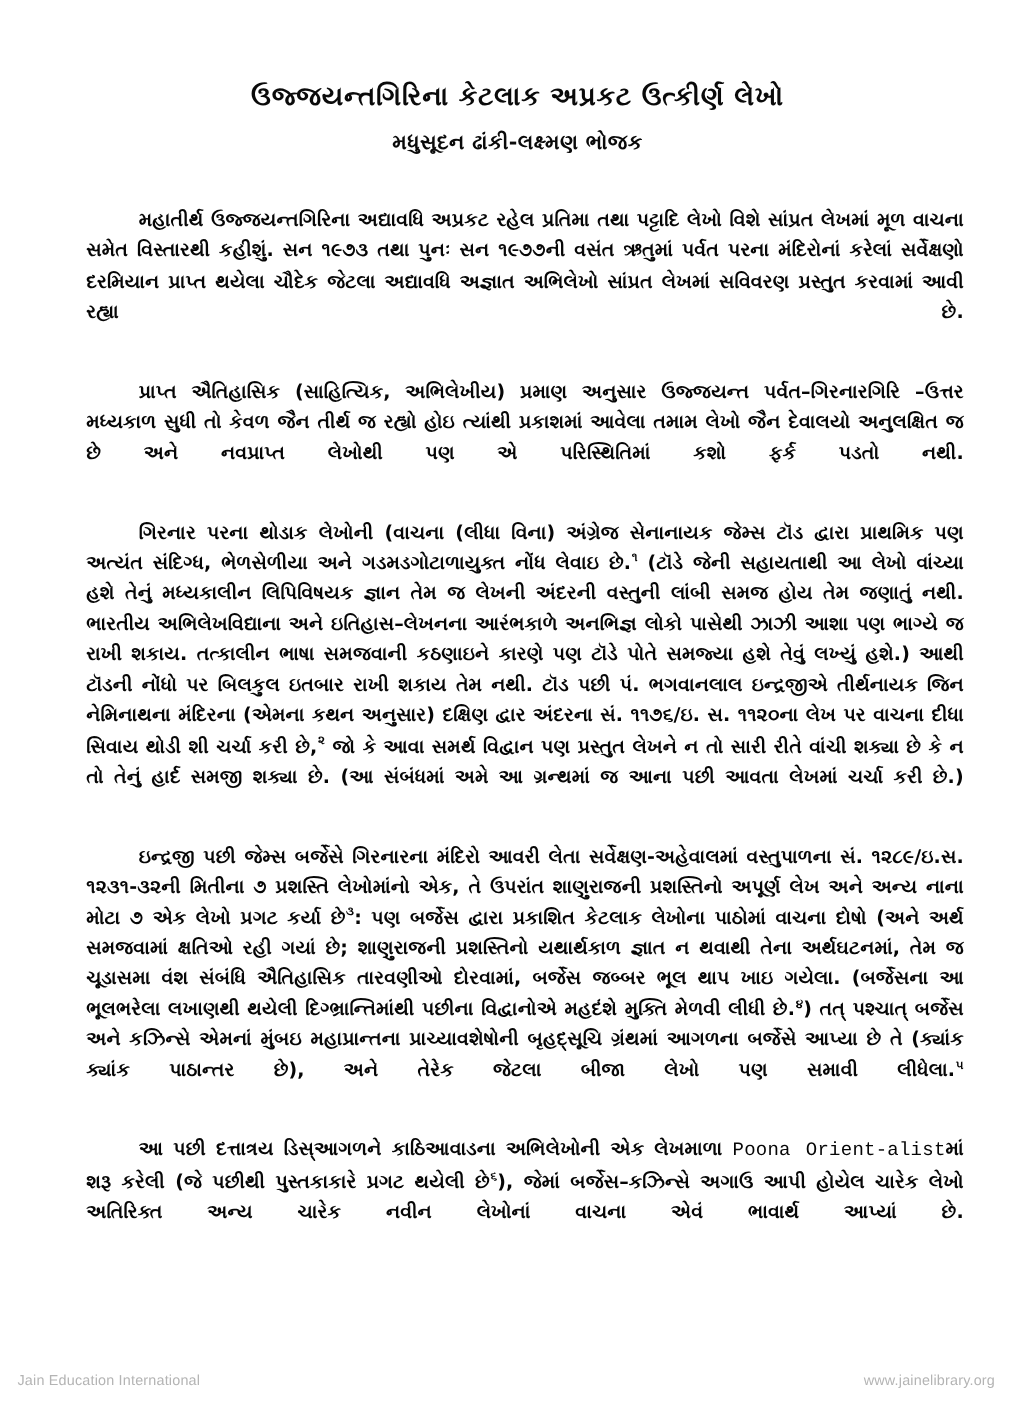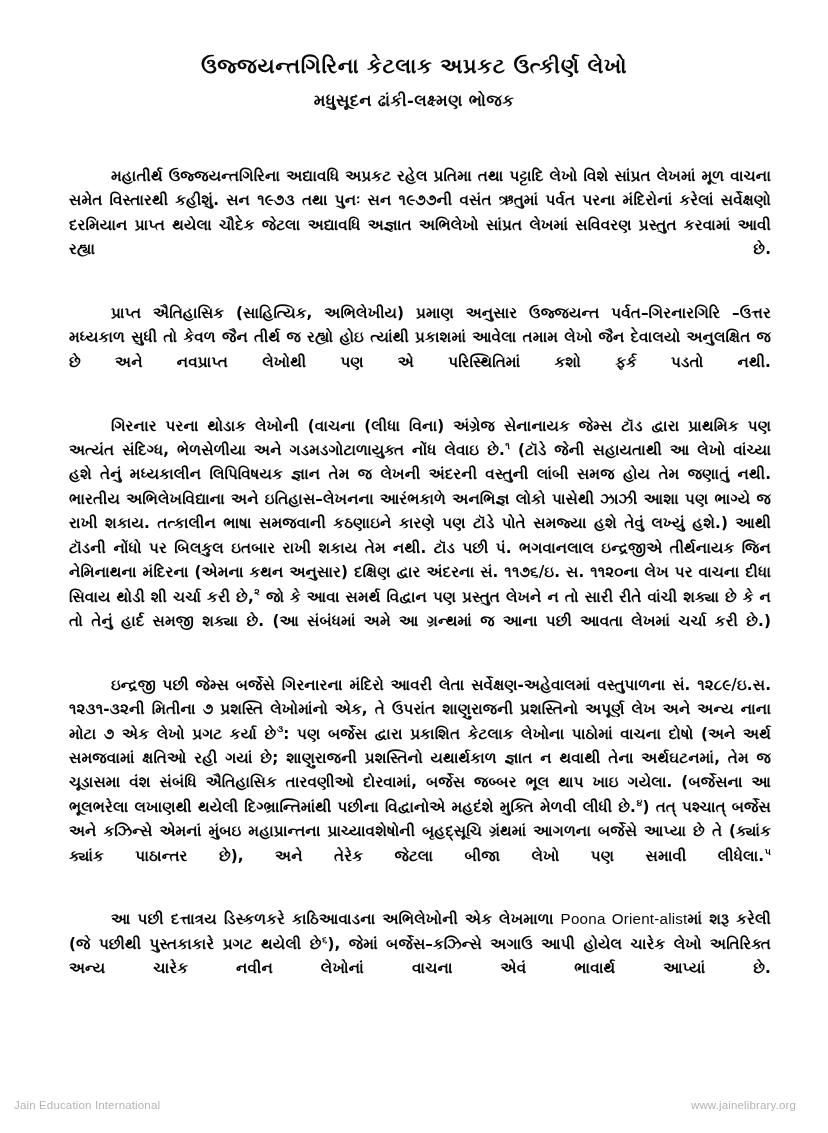--- a/index.html
+++ b/index.html
@@ -29,21 +29,21 @@
     top: 52px;
     text-align: center;
   }
 
   .doc-title {
     font-size: 21px;
     font-weight: 700;
     letter-spacing: 0.6px;
     line-height: 1.35;
     color: #0a0a0a;
-    margin: 0;
+    margin: 11px;
     padding: 0 90px;
     text-align: center;
   }
 
   .doc-authors {
     font-size: 16.5px;
     font-weight: 700;
     letter-spacing: 0.3px;
     line-height: 1.4;
     color: #0a0a0a;
@@ -81,21 +81,21 @@
   }
 
   
   .para::after {
     content: "";
     display: inline-block;
     width: 100%;
   }
 
   .latin {
-    font-family: Liberation Sans, sans-serif;
+    font-family: Liberation Mono, monospace;
     font-weight: 400;
     letter-spacing: 0.2px;
   }
 
   sup.fn {
     font-size: 9.5px;
     font-weight: 700;
     vertical-align: super;
     line-height: 0;
     padding-left: 0.5px;
@@ -160,21 +160,21 @@
 
     <p class="para">
       <span class="indent"></span><span>ગિરનાર પરના થોડાક લેખોની (વાચના (લીધા વિના) અંગ્રેજ સેનાનાયક જેમ્સ ટૉડ દ્વારા પ્રાથમિક પણ અત્યંત સંદિગ્ધ, ભેળસેળીયા અને ગડમડગોટાળાયુક્ત નોંધ લેવાઇ છે.</span><sup class="fn">૧</sup><span> (ટૉડે જેની સહાયતાથી આ લેખો વાંચ્યા હશે તેનું મધ્યકાલીન લિપિવિષયક જ્ઞાન તેમ જ લેખની અંદરની વસ્તુની લાંબી સમજ હોય તેમ જણાતું નથી. ભારતીય અભિલેખવિદ્યાના અને ઇતિહાસ–લેખનના આરંભકાળે અનભિજ્ઞ લોકો પાસેથી ઝાઝી આશા પણ ભાગ્યે જ રાખી શકાય. તત્કાલીન ભાષા સમજવાની કઠણાઇને કારણે પણ ટૉડે પોતે સમજ્યા હશે તેવું લખ્યું હશે.) આથી ટૉડની નોંધો પર બિલકુલ ઇતબાર રાખી શકાય તેમ નથી. ટૉડ પછી પં. ભગવાનલાલ ઇન્દ્રજીએ તીર્થનાયક જિન નેમિનાથના મંદિરના (એમના કથન અનુસાર) દક્ષિણ દ્વાર અંદરના સં. ૧૧૭૬/ઇ. સ. ૧૧૨૦ના લેખ પર વાચના દીધા સિવાય થોડી શી ચર્ચા કરી છે,</span><sup class="fn">૨</sup><span> જો કે આવા સમર્થ વિદ્વાન પણ પ્રસ્તુત લેખને ન તો સારી રીતે વાંચી શક્યા છે કે ન તો તેનું હાર્દ સમજી શક્યા છે. (આ સંબંધમાં અમે આ ગ્રન્થમાં જ આના પછી આવતા લેખમાં ચર્ચા કરી છે.)</span>
     </p>
 
     <p class="para">
       <span class="indent"></span><span>ઇન્દ્રજી પછી જેમ્સ બર્જેસે ગિરનારના મંદિરો આવરી લેતા સર્વેક્ષણ-અહેવાલમાં વસ્તુપાળના સં. ૧૨૮૯/ઇ.સ. ૧૨૩૧-૩૨ની મિતીના ૭ પ્રશસ્તિ લેખોમાંનો એક, તે ઉપરાંત શાણુરાજની પ્રશસ્તિનો અપૂર્ણ લેખ અને અન્ય નાના મોટા ૭ એક લેખો પ્રગટ કર્યા છે</span><sup class="fn">૩</sup><span>: પણ બર્જેસ દ્વારા પ્રકાશિત કેટલાક લેખોના પાઠોમાં વાચના દોષો (અને અર્થ સમજવામાં ક્ષતિઓ રહી ગયાં છે; શાણુરાજની પ્રશસ્તિનો યથાર્થકાળ જ્ઞાત ન થવાથી તેના અર્થઘટનમાં, તેમ જ ચૂડાસમા વંશ સંબંધિ ઐતિહાસિક તારવણીઓ દોરવામાં, બર્જેસ જબ્બર ભૂલ થાપ ખાઇ ગયેલા. (બર્જેસના આ ભૂલભરેલા લખાણથી થયેલી દિગ્ભ્રાન્તિમાંથી પછીના વિદ્વાનોએ મહદંશે મુક્તિ મેળવી લીધી છે.</span><sup class="fn">૪</sup><span>) તત્ પશ્ચાત્ બર્જેસ અને કઝિન્સે એમનાં મુંબઇ મહાપ્રાન્તના પ્રાચ્યાવશેષોની બૃહદ્સૂચિ ગ્રંથમાં આગળના બર્જેસે આપ્યા છે તે (ક્યાંક ક્યાંક પાઠાન્તર છે), અને તેરેક જેટલા બીજા લેખો પણ સમાવી લીધેલા.</span><sup class="fn">૫</sup>
     </p>
 
     <p class="para">
-      <span class="indent"></span><span>આ પછી દત્તાત્રય ડિસ્કળકરે કાઠિઆવાડના અભિલેખોની એક લેખમાળા </span><span class="latin">Poona Orient-</span><span class="latin">alist</span><span>માં શરૂ કરેલી (જે પછીથી પુસ્તકાકારે પ્રગટ થયેલી છે</span><sup class="fn">૬</sup><span>), જેમાં બર્જેસ–કઝિન્સે અગાઉ આપી હોયેલ ચારેક લેખો અતિરિક્ત અન્ય ચારેક નવીન લેખોનાં વાચના એવં ભાવાર્થ આપ્યાં છે.</span>
+      <span class="indent"></span><span>આ પછી દત્તાત્રય ડિસ્આગળને કાઠિઆવાડના અભિલેખોની એક લેખમાળા </span><span class="latin">Poona Orient-</span><span class="latin">alist</span><span>માં શરૂ કરેલી (જે પછીથી પુસ્તકાકારે પ્રગટ થયેલી છે</span><sup class="fn">૬</sup><span>), જેમાં બર્જેસ–કઝિન્સે અગાઉ આપી હોયેલ ચારેક લેખો અતિરિક્ત અન્ય ચારેક નવીન લેખોનાં વાચના એવં ભાવાર્થ આપ્યાં છે.</span>
     </p>
 
   </div>
 
   <div class="footer">
     <span class="footer-left">Jain Education International</span>
     <span class="footer-right">www.jainelibrary.org</span>
   </div>
 
 </div>

